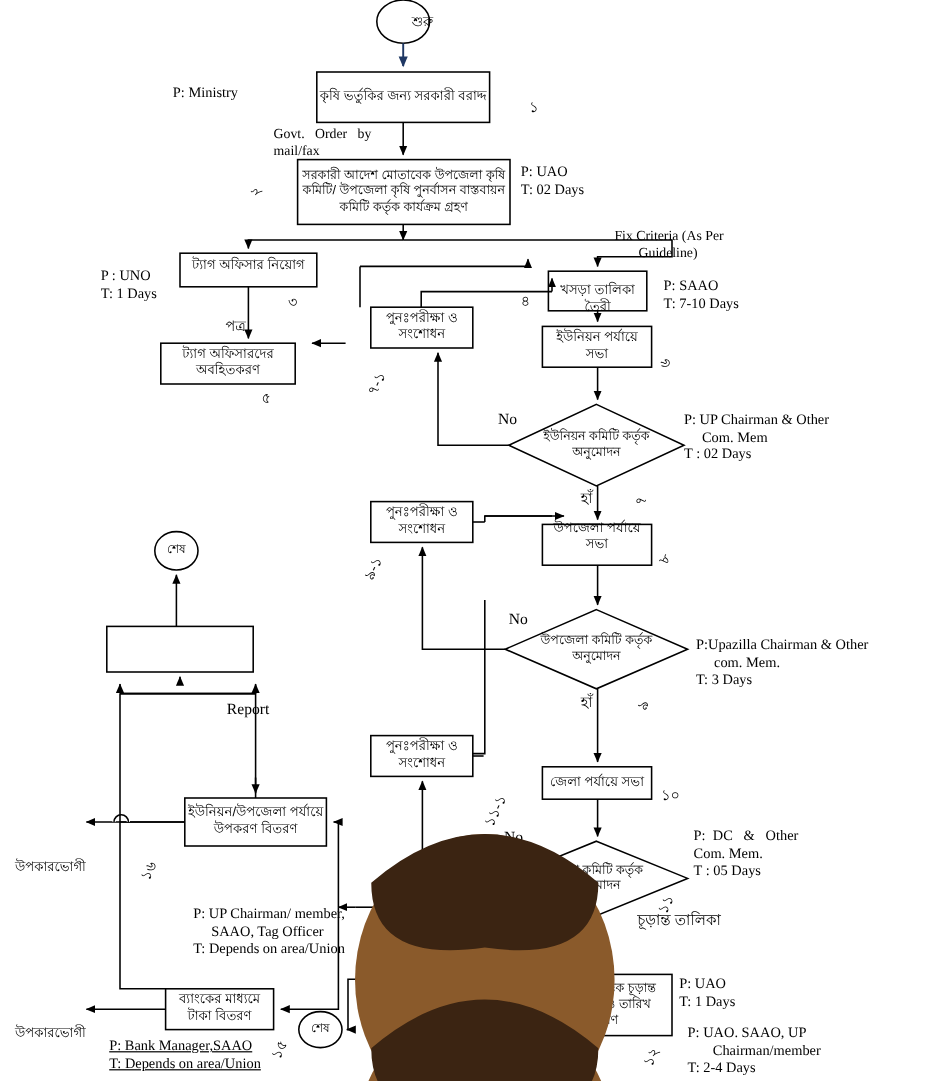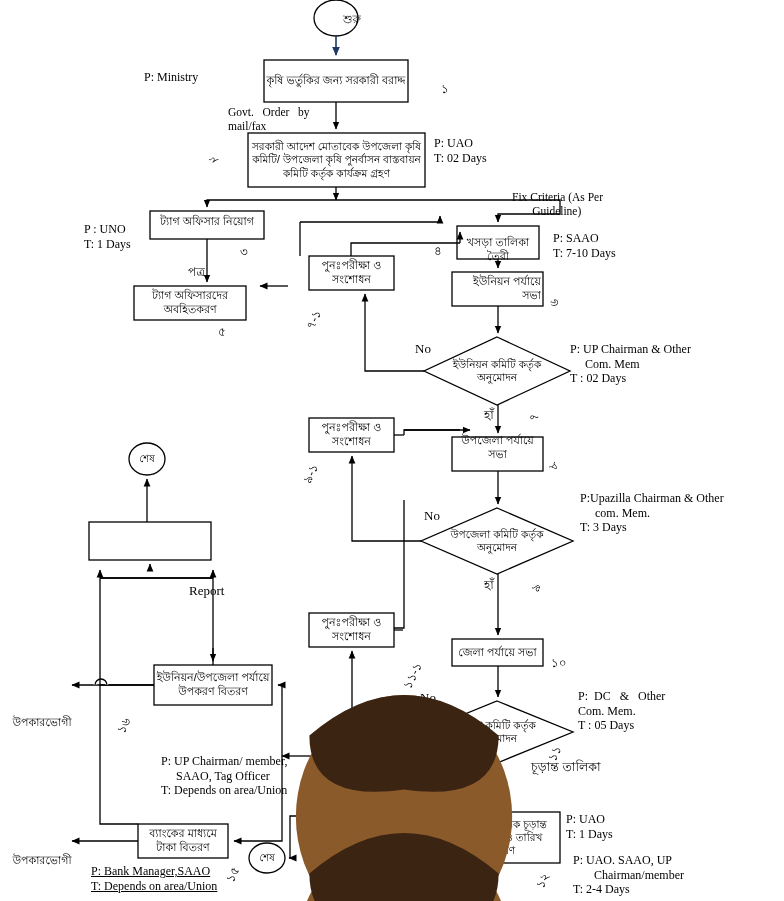--- a/index.html
+++ b/index.html
@@ -175,21 +175,21 @@
   <div class="nodeText" style="left:266px;top:62px;width:140px;height:38px;">কৃষি ভর্তুকির জন্য সরকারী বরাদ্দ</div>
 
   <div class="nodeText" style="left:250px;top:135px;width:173px;height:50px;font-size:10.5px;">সরকারী আদেশ মোতাবেক উপজেলা কৃষি কমিটি/ উপজেলা কৃষি পুনর্বাসন বাস্তবায়ন কমিটি কর্তৃক কার্যক্রম গ্রহণ</div>
 
   <div class="nodeText" style="left:152px;top:213px;width:110px;height:17px;">ট্যাগ অফিসার নিয়োগ</div>
 
   <div class="nodeText" style="left:136px;top:288px;width:108px;height:30px;">ট্যাগ অফিসারদের অবহিতকরণ</div>
 
   <div class="nodeText" style="left:459px;top:228px;width:78px;height:44px;">খসড়া তালিকা তৈরী</div>
 
-  <div class="nodeText" style="left:454px;top:274px;width:87px;height:30px;text-align:right;">ইউনিয়ন পর্যায়ে সভা</div>
+  <div class="nodeText" style="left:454px;top:274px;width:87px;height:30px;">ইউনিয়ন পর্যায়ে সভা</div>
 
   <div class="nodeText" style="left:437px;top:355px;width:120px;height:32px;font-size:10.5px;">ইউনিয়ন  কমিটি কর্তৃক অনুমোদন</div>
 
   <div class="nodeText" style="left:311px;top:258px;width:81px;height:30px;">পুনঃপরীক্ষা ও সংশোধন</div>
 
   <div class="nodeText" style="left:454px;top:439px;width:87px;height:18px;">উপজেলা পর্যায়ে সভা</div>
 
   <div class="nodeText" style="left:437px;top:525px;width:120px;height:32px;font-size:10.5px;">উপজেলা কমিটি কর্তৃক অনুমোদন</div>
 
   <div class="nodeText" style="left:311px;top:420px;width:81px;height:30px;">পুনঃপরীক্ষা ও সংশোধন</div>
@@ -230,21 +230,21 @@
   <div class="lbl" style="left:144px;top:70px;">P: Ministry</div>
   <div class="lbl" style="left:434px;top:136px;">P: UAO
 T: 02 Days</div>
   <div class="lbl" style="left:84px;top:222px;">P : UNO
 T: 1 Days</div>
   <div class="lbl" style="left:553px;top:231px;">P: SAAO
 T: 7-10 Days</div>
   <div class="lbl" style="left:570px;top:342px;">P: UP Chairman &amp; Other
      Com. Mem
 T : 02 Days</div>
-  <div class="lbl" style="left:580px;top:491px;">P:Upazilla Chairman &amp; Other
+  <div class="lbl" style="left:580px;top:530px;">P:Upazilla Chairman &amp; Other
      com. Mem.
 T: 3 Days</div>
   <div class="lbl" style="left:578px;top:689px;">P:  DC   &amp;   Other
 Com. Mem.
 T : 05 Days</div>
   <div class="lbl" style="left:566px;top:812px;">P: UAO
 T: 1 Days</div>
   <div class="lbl" style="left:573px;top:853px;">P: UAO. SAAO, UP
        Chairman/member
 T: 2-4 Days</div>

